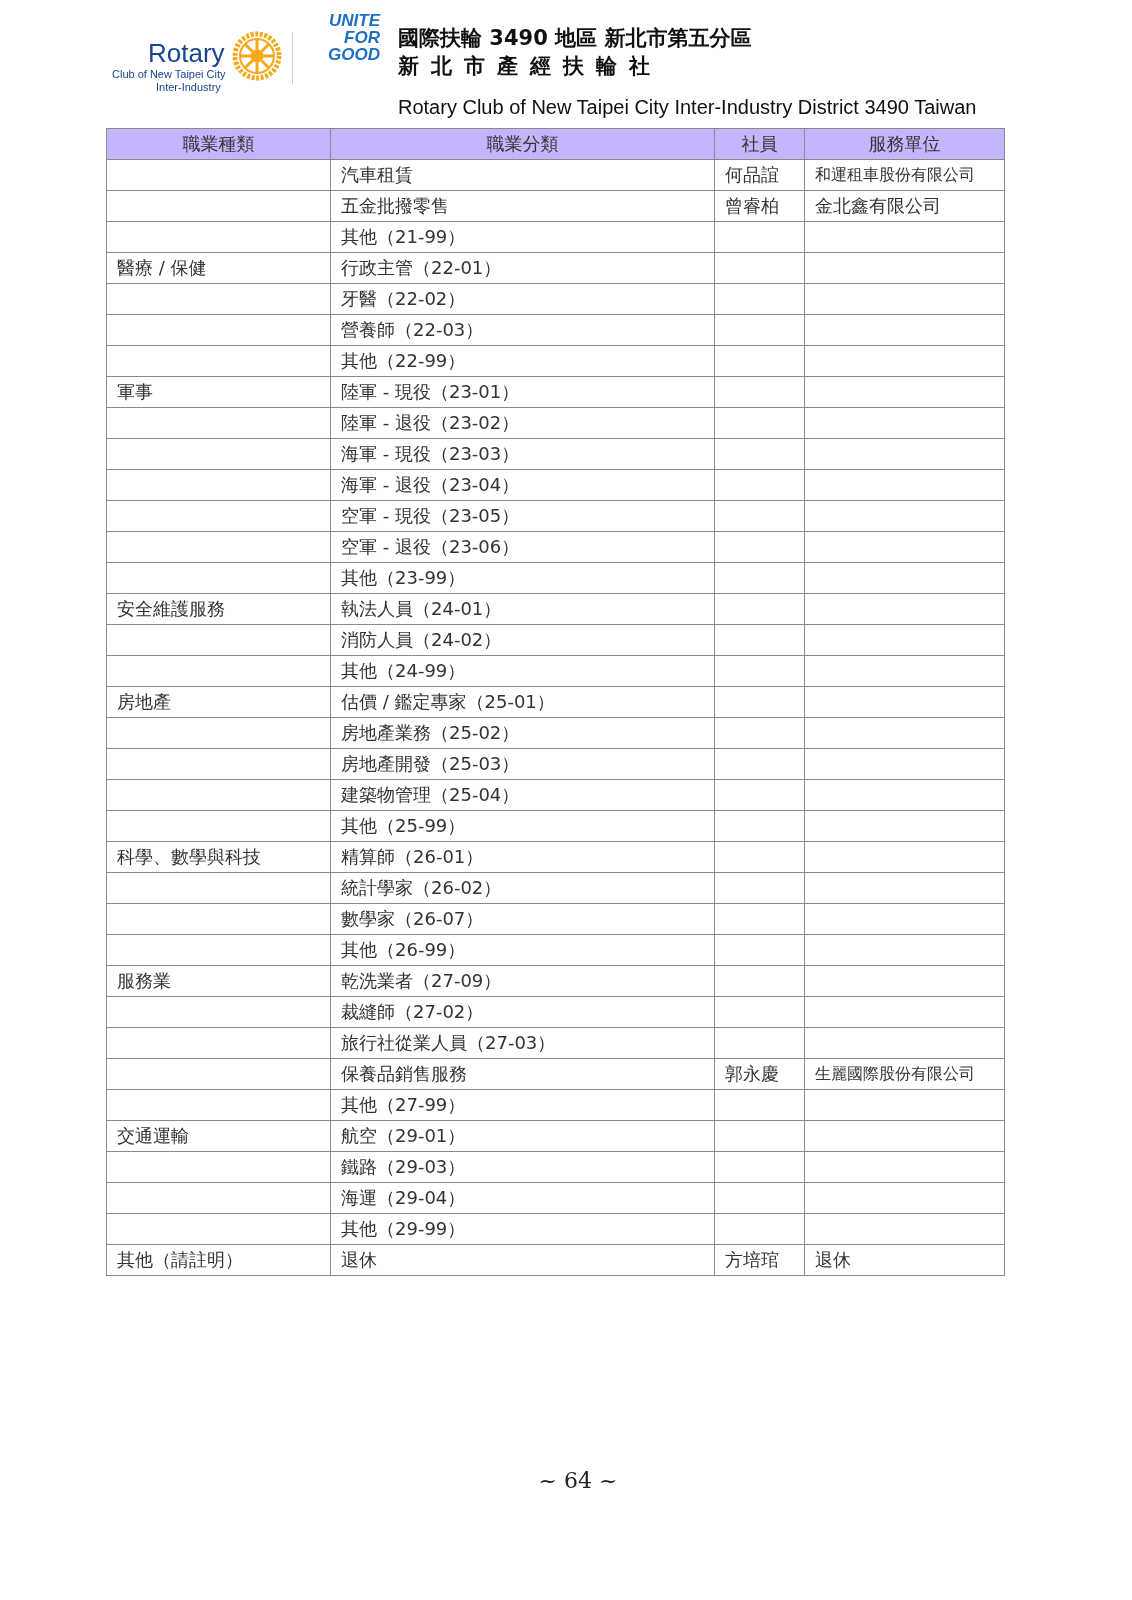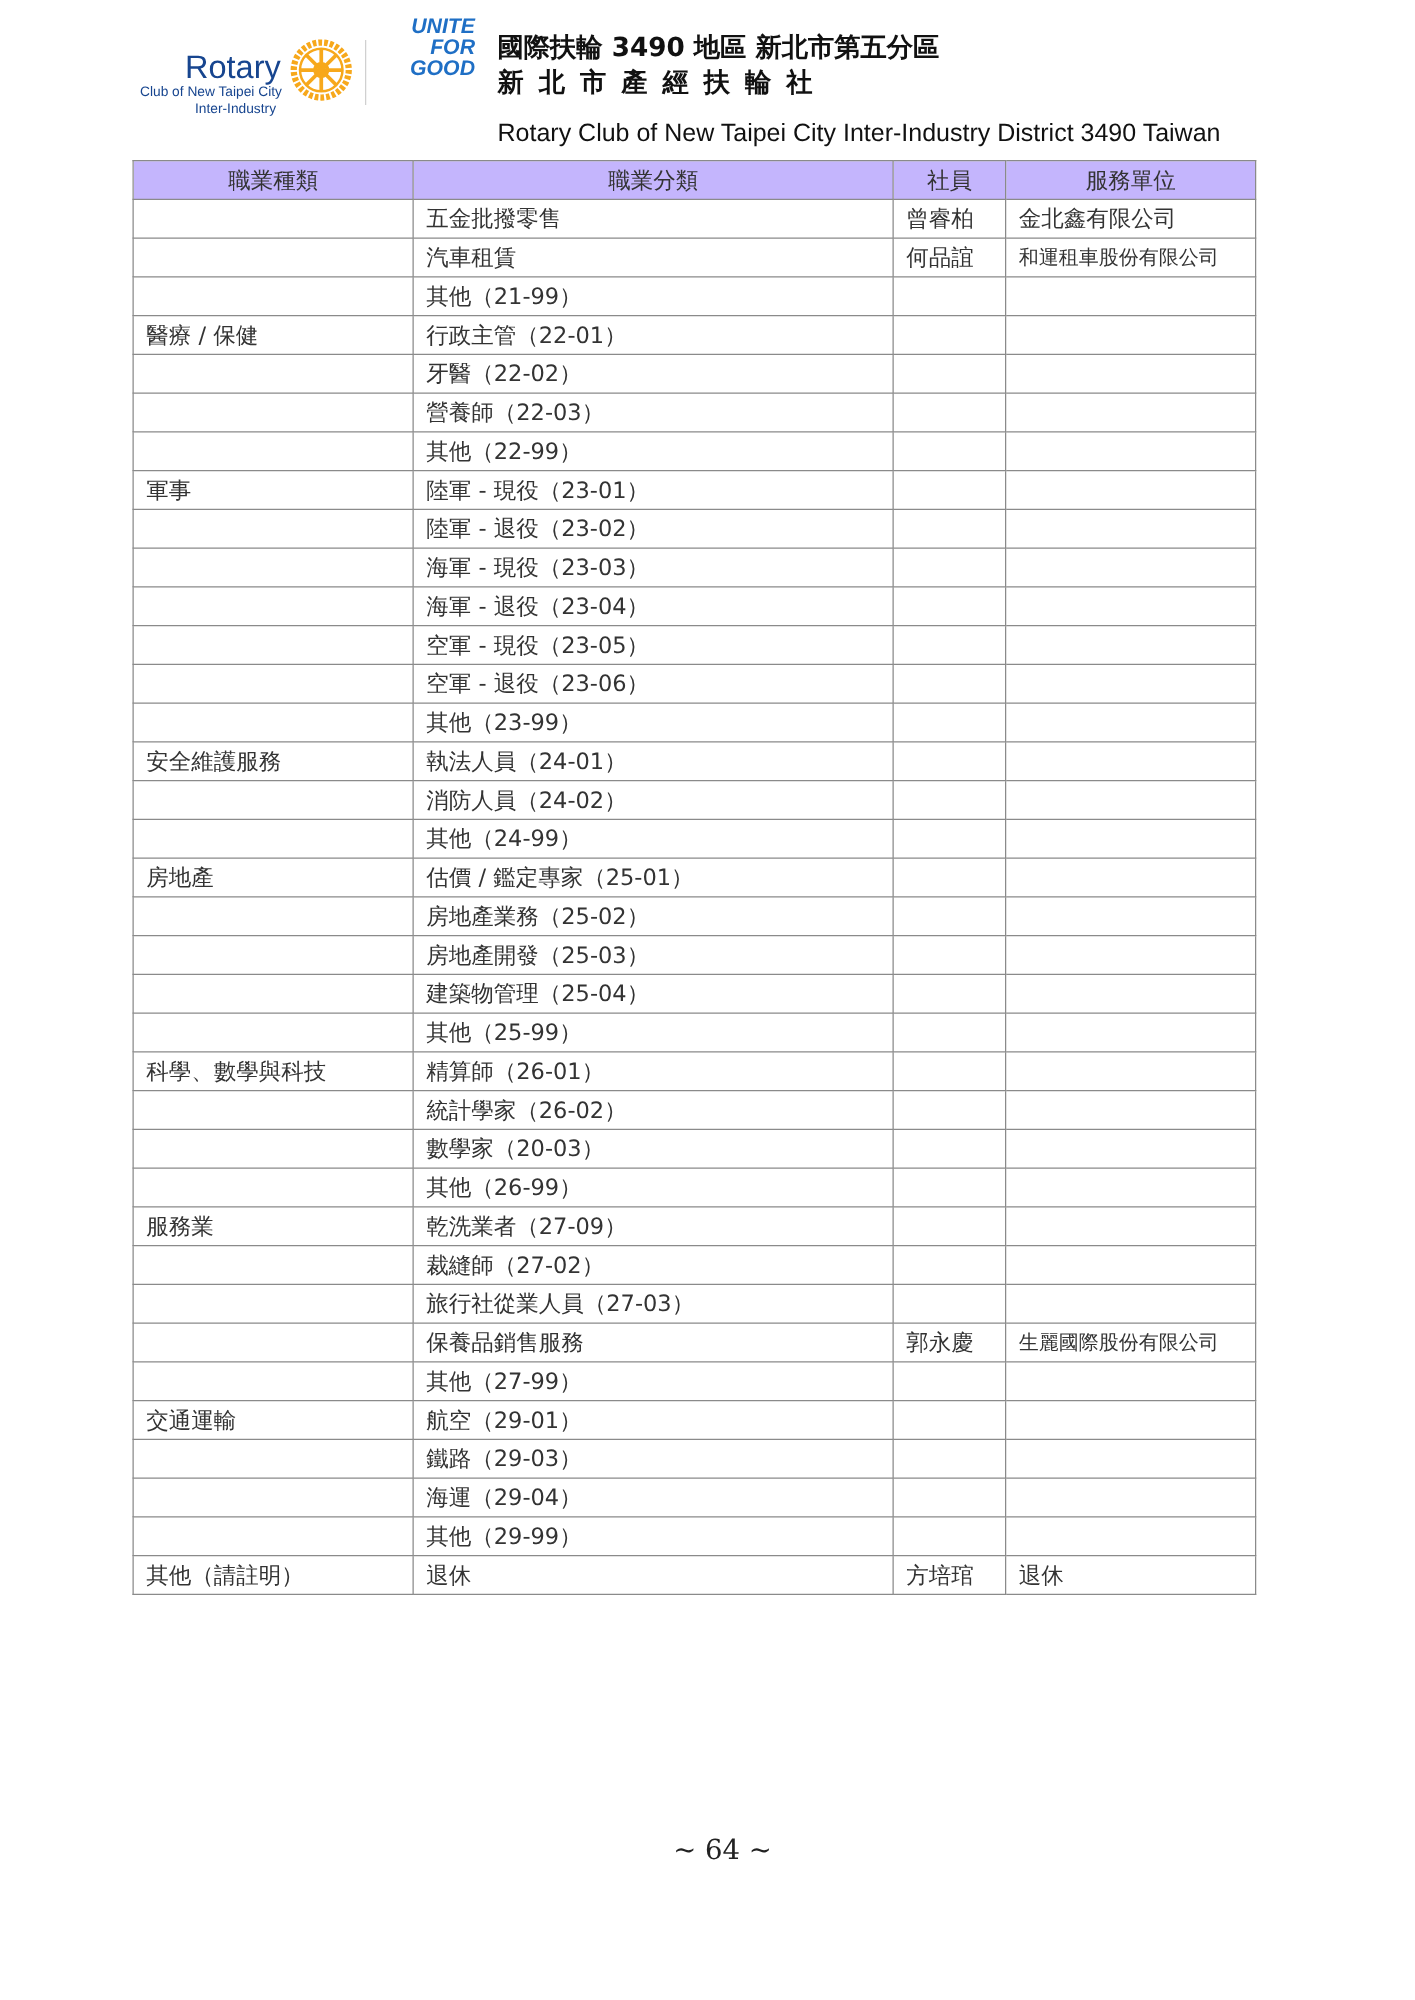--- a/index.html
+++ b/index.html
@@ -74,32 +74,32 @@
     <tr>
       <th>職業種類</th>
       <th>職業分類</th>
       <th>社員</th>
       <th>服務單位</th>
     </tr>
   </thead>
   <tbody id="table-body">
       <tr>
         <td></td>
+        <td>汽車租賃</td>
+        <td>何品誼</td>
+        <td class="small">和運租車股份有限公司</td>
+      </tr>
+      <tr>
+        <td></td>
         <td>五金批撥零售</td>
         <td>曾睿柏</td>
         <td>金北鑫有限公司</td>
       </tr>
       <tr>
         <td></td>
-        <td>汽車租賃</td>
-        <td>何品誼</td>
-        <td class="small">和運租車股份有限公司</td>
-      </tr>
-      <tr>
-        <td></td>
         <td>其他（21-99）</td>
         <td></td>
         <td></td>
       </tr>
       <tr>
         <td>醫療 / 保健</td>
         <td>行政主管（22-01）</td>
         <td></td>
         <td></td>
       </tr>
@@ -218,21 +218,21 @@
         <td></td>
       </tr>
       <tr>
         <td></td>
         <td>統計學家（26-02）</td>
         <td></td>
         <td></td>
       </tr>
       <tr>
         <td></td>
-        <td>數學家（20-03）</td>
+        <td>數學家（26-07）</td>
         <td></td>
         <td></td>
       </tr>
       <tr>
         <td></td>
         <td>其他（26-99）</td>
         <td></td>
         <td></td>
       </tr>
       <tr>

